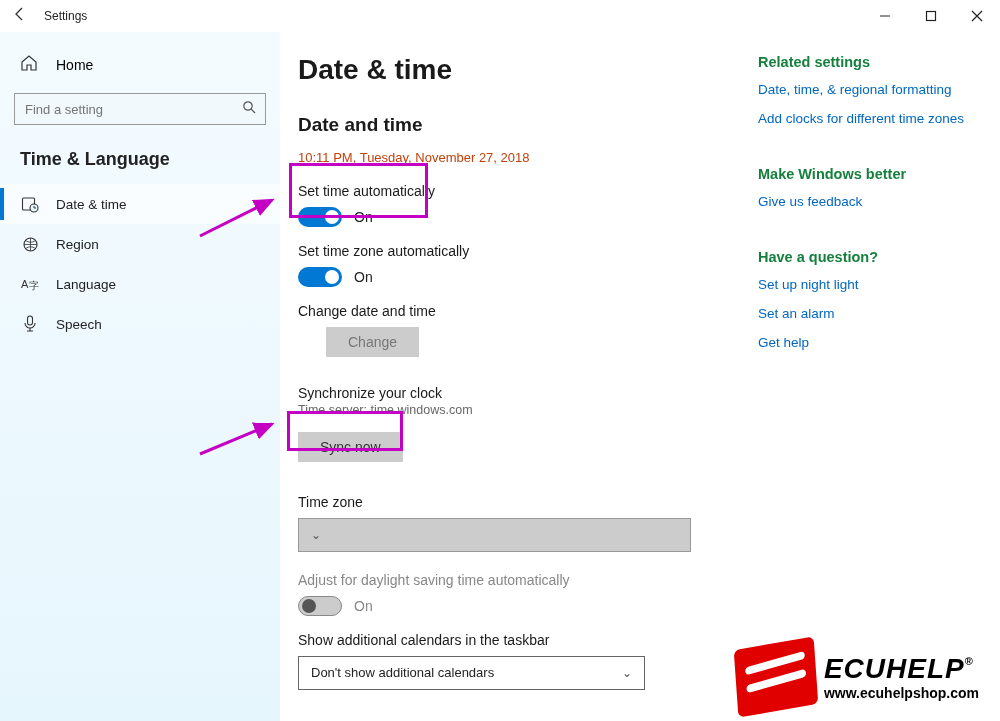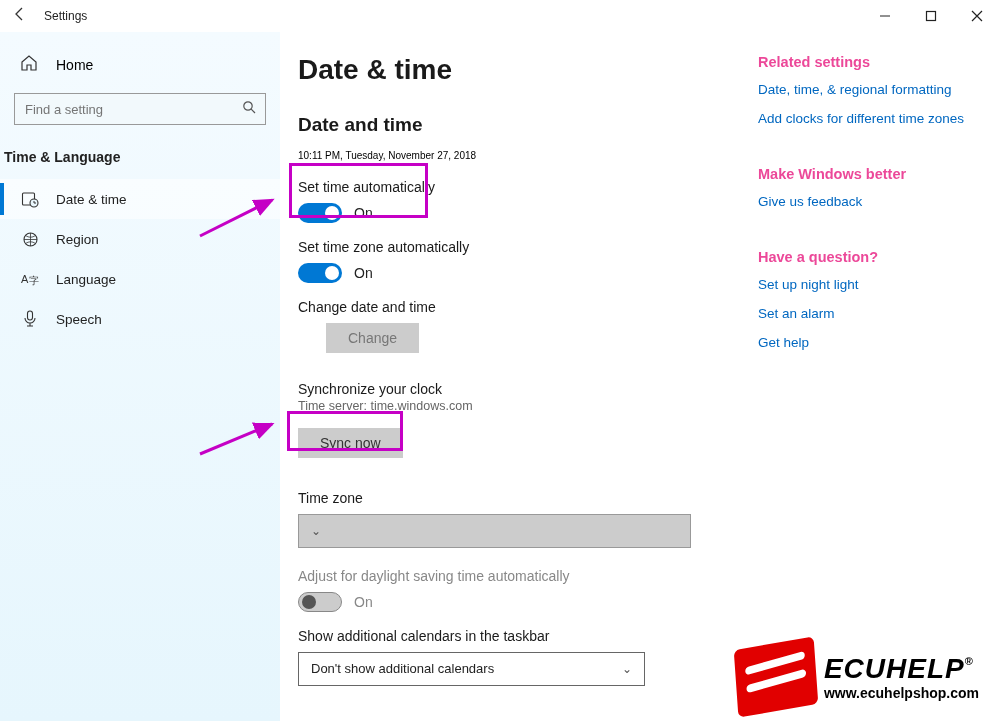--- a/index.html
+++ b/index.html
@@ -10,49 +10,49 @@
   .titlebar .title { font-size: 12px; color: #222; margin-left: 4px; }
   .titlebar .spacer { flex: 1; }
   .titlebar .winbtn { width: 46px; height: 32px; display: flex; align-items: center; justify-content: center; cursor: pointer; font-size: 12px; }
   .body { flex: 1; display: flex; overflow: hidden; }
   .sidebar { width: 280px; background: linear-gradient(to bottom,#f4fbff 0%,#e6f6fd 100%); padding: 12px 0 0 0; }
   .home-row { display: flex; align-items: center; padding: 10px 20px 18px 20px; font-size: 14px; cursor: pointer; }
   .home-row .hicon { width: 20px; margin-right: 16px; }
   .search-wrap { margin: 0 14px 18px 14px; position: relative; }
   .search-wrap input { width: 100%; height: 32px; border: 1px solid #999; background: #f2f9fc; padding: 0 34px 0 10px; font-size: 13px; outline: none; }
   .search-wrap .sicon { position: absolute; right: 10px; top: 7px; font-size: 14px; color: #555; }
-  .cat-head { font-size: 14px; font-weight: 600; padding: 6px 20px 14px 4px; color: #222; }
+  .cat-head { font-size: 18px; font-weight: 600; padding: 6px 20px 14px 20px; color: #222; }
   .nav-item { display: flex; align-items: center; height: 40px; padding: 0 20px; font-size: 13.5px; color: #222; cursor: pointer; position: relative; }
   .nav-item .nicon { width: 20px; margin-right: 16px; display: flex; align-items: center; justify-content: center; }
   .nav-item.selected { background: rgba(255,255,255,0.55); }
   .nav-item.selected::before { content:""; position:absolute; left:0; top:4px; bottom:4px; width:4px; background:#0078d4; }
 
   .main { flex: 1; display: flex; padding: 22px 0 0 18px; overflow: hidden; }
   .content { width: 440px; }
   .rightcol { width: 230px; margin-left: 20px; }
   h1 { font-size: 28px; font-weight: 600; color: #1a1a1a; margin-bottom: 28px; }
   h2 { font-size: 19px; font-weight: 600; color: #1a1a1a; margin: 0 0 14px 0; }
-  .subtxt { font-size: 10px; color: #000000; margin-bottom: 18px; }
+  .subtxt { font-size: 13px; color: #c2410c; margin-bottom: 18px; }
   .label { font-size: 14px; color: #1a1a1a; margin-bottom: 8px; }
   .toggle-row { display: flex; align-items: center; margin-bottom: 16px; }
   .toggle { width: 44px; height: 20px; border-radius: 10px; position: relative; margin-right: 12px; cursor: pointer; }
   .toggle.on { background: #0078d4; }
   .toggle.on .knob { position: absolute; right: 3px; top: 3px; width: 14px; height: 14px; border-radius: 50%; background: #fff; }
   .toggle.off { background: #ccc; border:1px solid #888;}
   .toggle.off .knob { position: absolute; left: 3px; top: 2px; width: 14px; height: 14px; border-radius: 50%; background: #555; }
   .toggle-text { font-size: 14px; color: #222; }
   .btn { background: #ccc; border: none; color: #333; font-size: 14px; padding: 7px 22px; margin-bottom: 22px; cursor: pointer; }
   .btn.disabled { color: #777; background:#ccc; cursor:default; }
   .smalltxt { font-size: 12.5px; color: #666; line-height: 1.5; margin-bottom: 10px; }
   .select { width: 393px; height: 34px; border: 1px solid #999; background: #ccc; display:flex; align-items:center; justify-content:space-between; padding:0 12px; font-size:13px; color:#555; margin-bottom:20px; }
   .select.enabled { background:#fff; color:#222; border:1px solid #666; cursor:pointer;}
   .chev { font-size: 12px; color:#555; }
   .disabled-label { color:#888; }
 
-  .rightcol h3 { font-size: 14.5px; font-weight:600; margin-bottom: 12px; color:#ec4899; }
+  .rightcol h3 { font-size: 14.5px; font-weight:600; margin-bottom: 12px; color:#15803d; }
   .rightcol .link { color: #0067c0; font-size: 13.5px; margin-bottom: 14px; cursor:pointer; display:block; }
   .rightcol .section { margin-bottom: 40px; }
 
   .highlight-box { border: 3px solid #c500c5; position:absolute; pointer-events:none; }
   .arrow { position:absolute; pointer-events:none; }
 
   .watermark { position:absolute; right:21px; bottom:10px; display:flex; align-items:center; gap:8px; }
   .watermark .logo { width:80px; height:68px; background:#e10000; transform: skewY(-6deg) rotate(-4deg); border-radius:6px; position:relative; }
   .watermark .logo::before, .watermark .logo::after { content:""; position:absolute; left:10px; right:10px; height:8px; background:#fff; border-radius:4px; }
   .watermark .logo::before { top:16px; transform:skewY(-6deg);}

